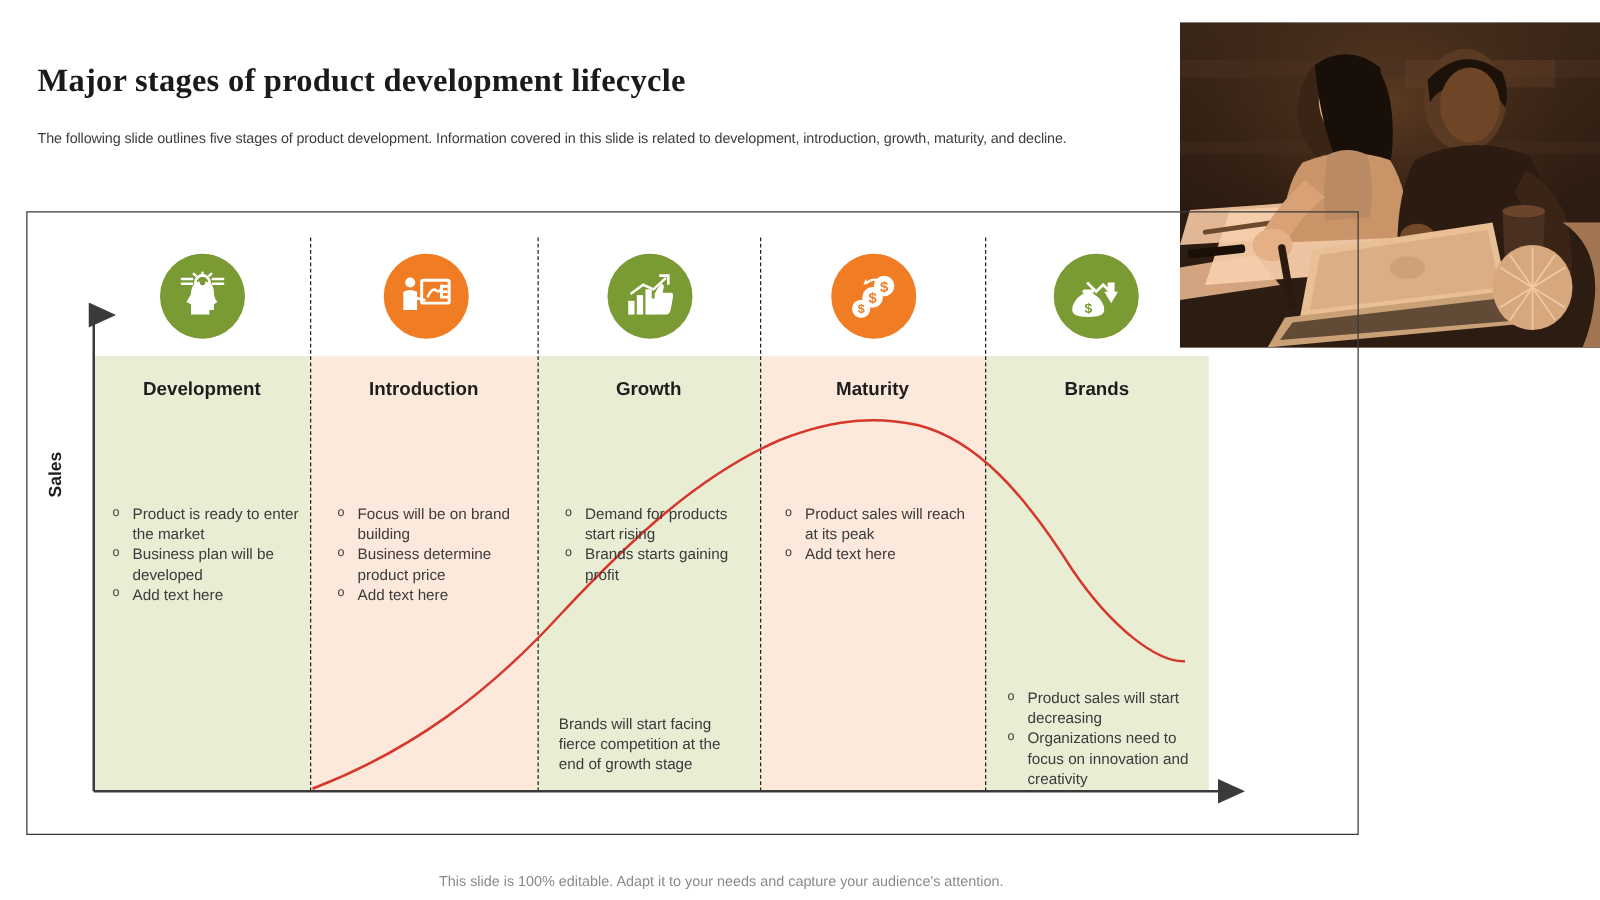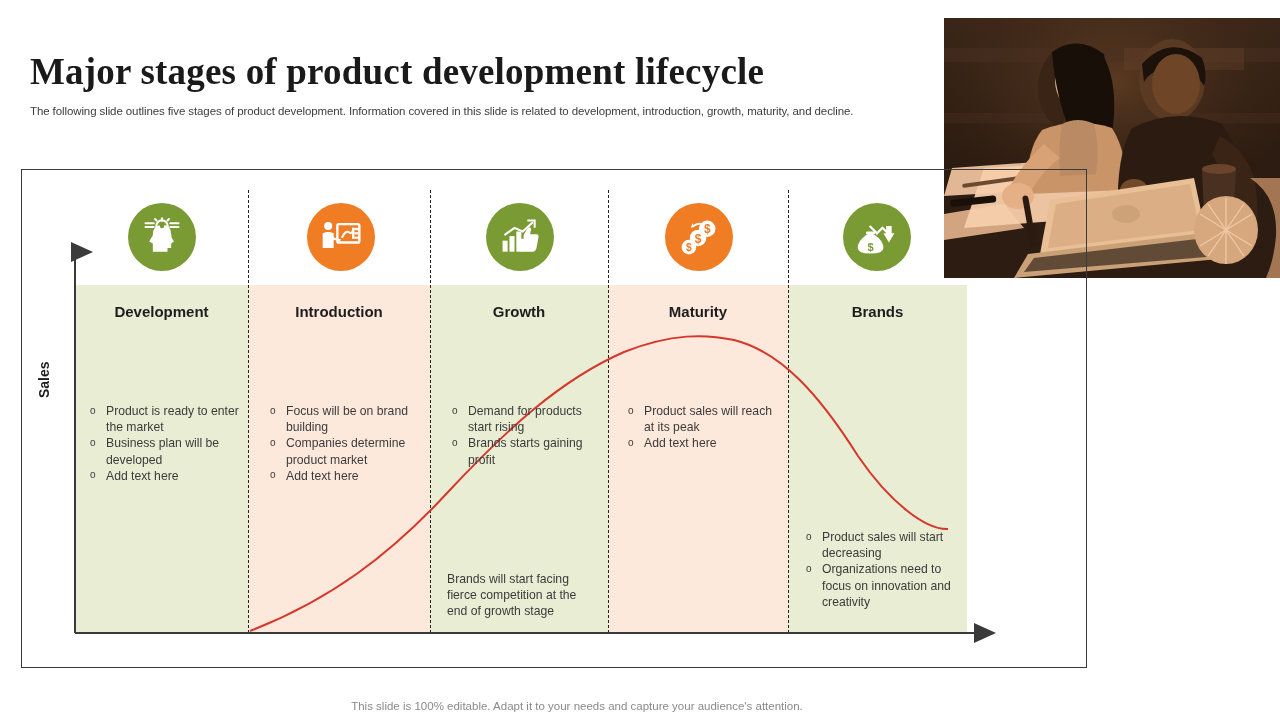--- a/index.html
+++ b/index.html
@@ -8,21 +8,21 @@
     background: #ffffff;
     font-family: "Liberation Sans", sans-serif;
     overflow: hidden;
   }
   #slide { position: relative; width: 1280px; height: 720px; background:#fff; }
 
   
   #title {
     position: absolute; left: 30px; top: 50px;
     font-family: "Liberation Serif", serif;
-    font-size: 37px; font-weight: 700; color: #1a1a1a;
+    font-size: 26px; font-weight: 700; color: #1a1a1a;
     letter-spacing: 0.2px; white-space: nowrap;
   }
   #subtitle {
     position: absolute; left: 30px; top: 105px;
     font-size: 11.5px; color: #3d3d3d; white-space: nowrap;
     letter-spacing: -0.1px;
   }
 
   
   #photo {
@@ -299,42 +299,42 @@
     <ul>
       <li>Product is ready to enter the market</li>
       <li>Business plan will be developed</li>
       <li>Add text here</li>
     </ul>
   </div>
 
   <div class="bullets" style="left:270px; top:374px; width:148px;">
     <ul>
       <li>Focus will be on brand building</li>
-      <li>Companies determine product market</li>
+      <li>Business determine product price</li>
       <li>Add text here</li>
     </ul>
   </div>
 
   <div class="bullets" style="left:452px; top:374px; width:150px;">
     <ul>
       <li>Demand for products start rising</li>
       <li>Brands starts gaining profit</li>
     </ul>
   </div>
 
   <div class="note" style="left:447px; top:571px; width:152px;">Brands will start facing fierce competition at the end of growth stage</div>
 
   <div class="bullets" style="left:628px; top:374px; width:152px;">
     <ul>
       <li>Product sales will reach at its peak</li>
       <li>Add text here</li>
     </ul>
   </div>
 
-  <div class="bullets" style="left:806px; top:500px; width:150px;">
+  <div class="bullets" style="left:806px; top:521px; width:150px;">
     <ul>
       <li>Product sales will start decreasing</li>
       <li>Organizations need to focus on innovation and creativity</li>
     </ul>
   </div>
 
   <div id="footer">This slide is 100% editable. Adapt it to your needs and capture your audience's attention.</div>
 
 </div>
 

